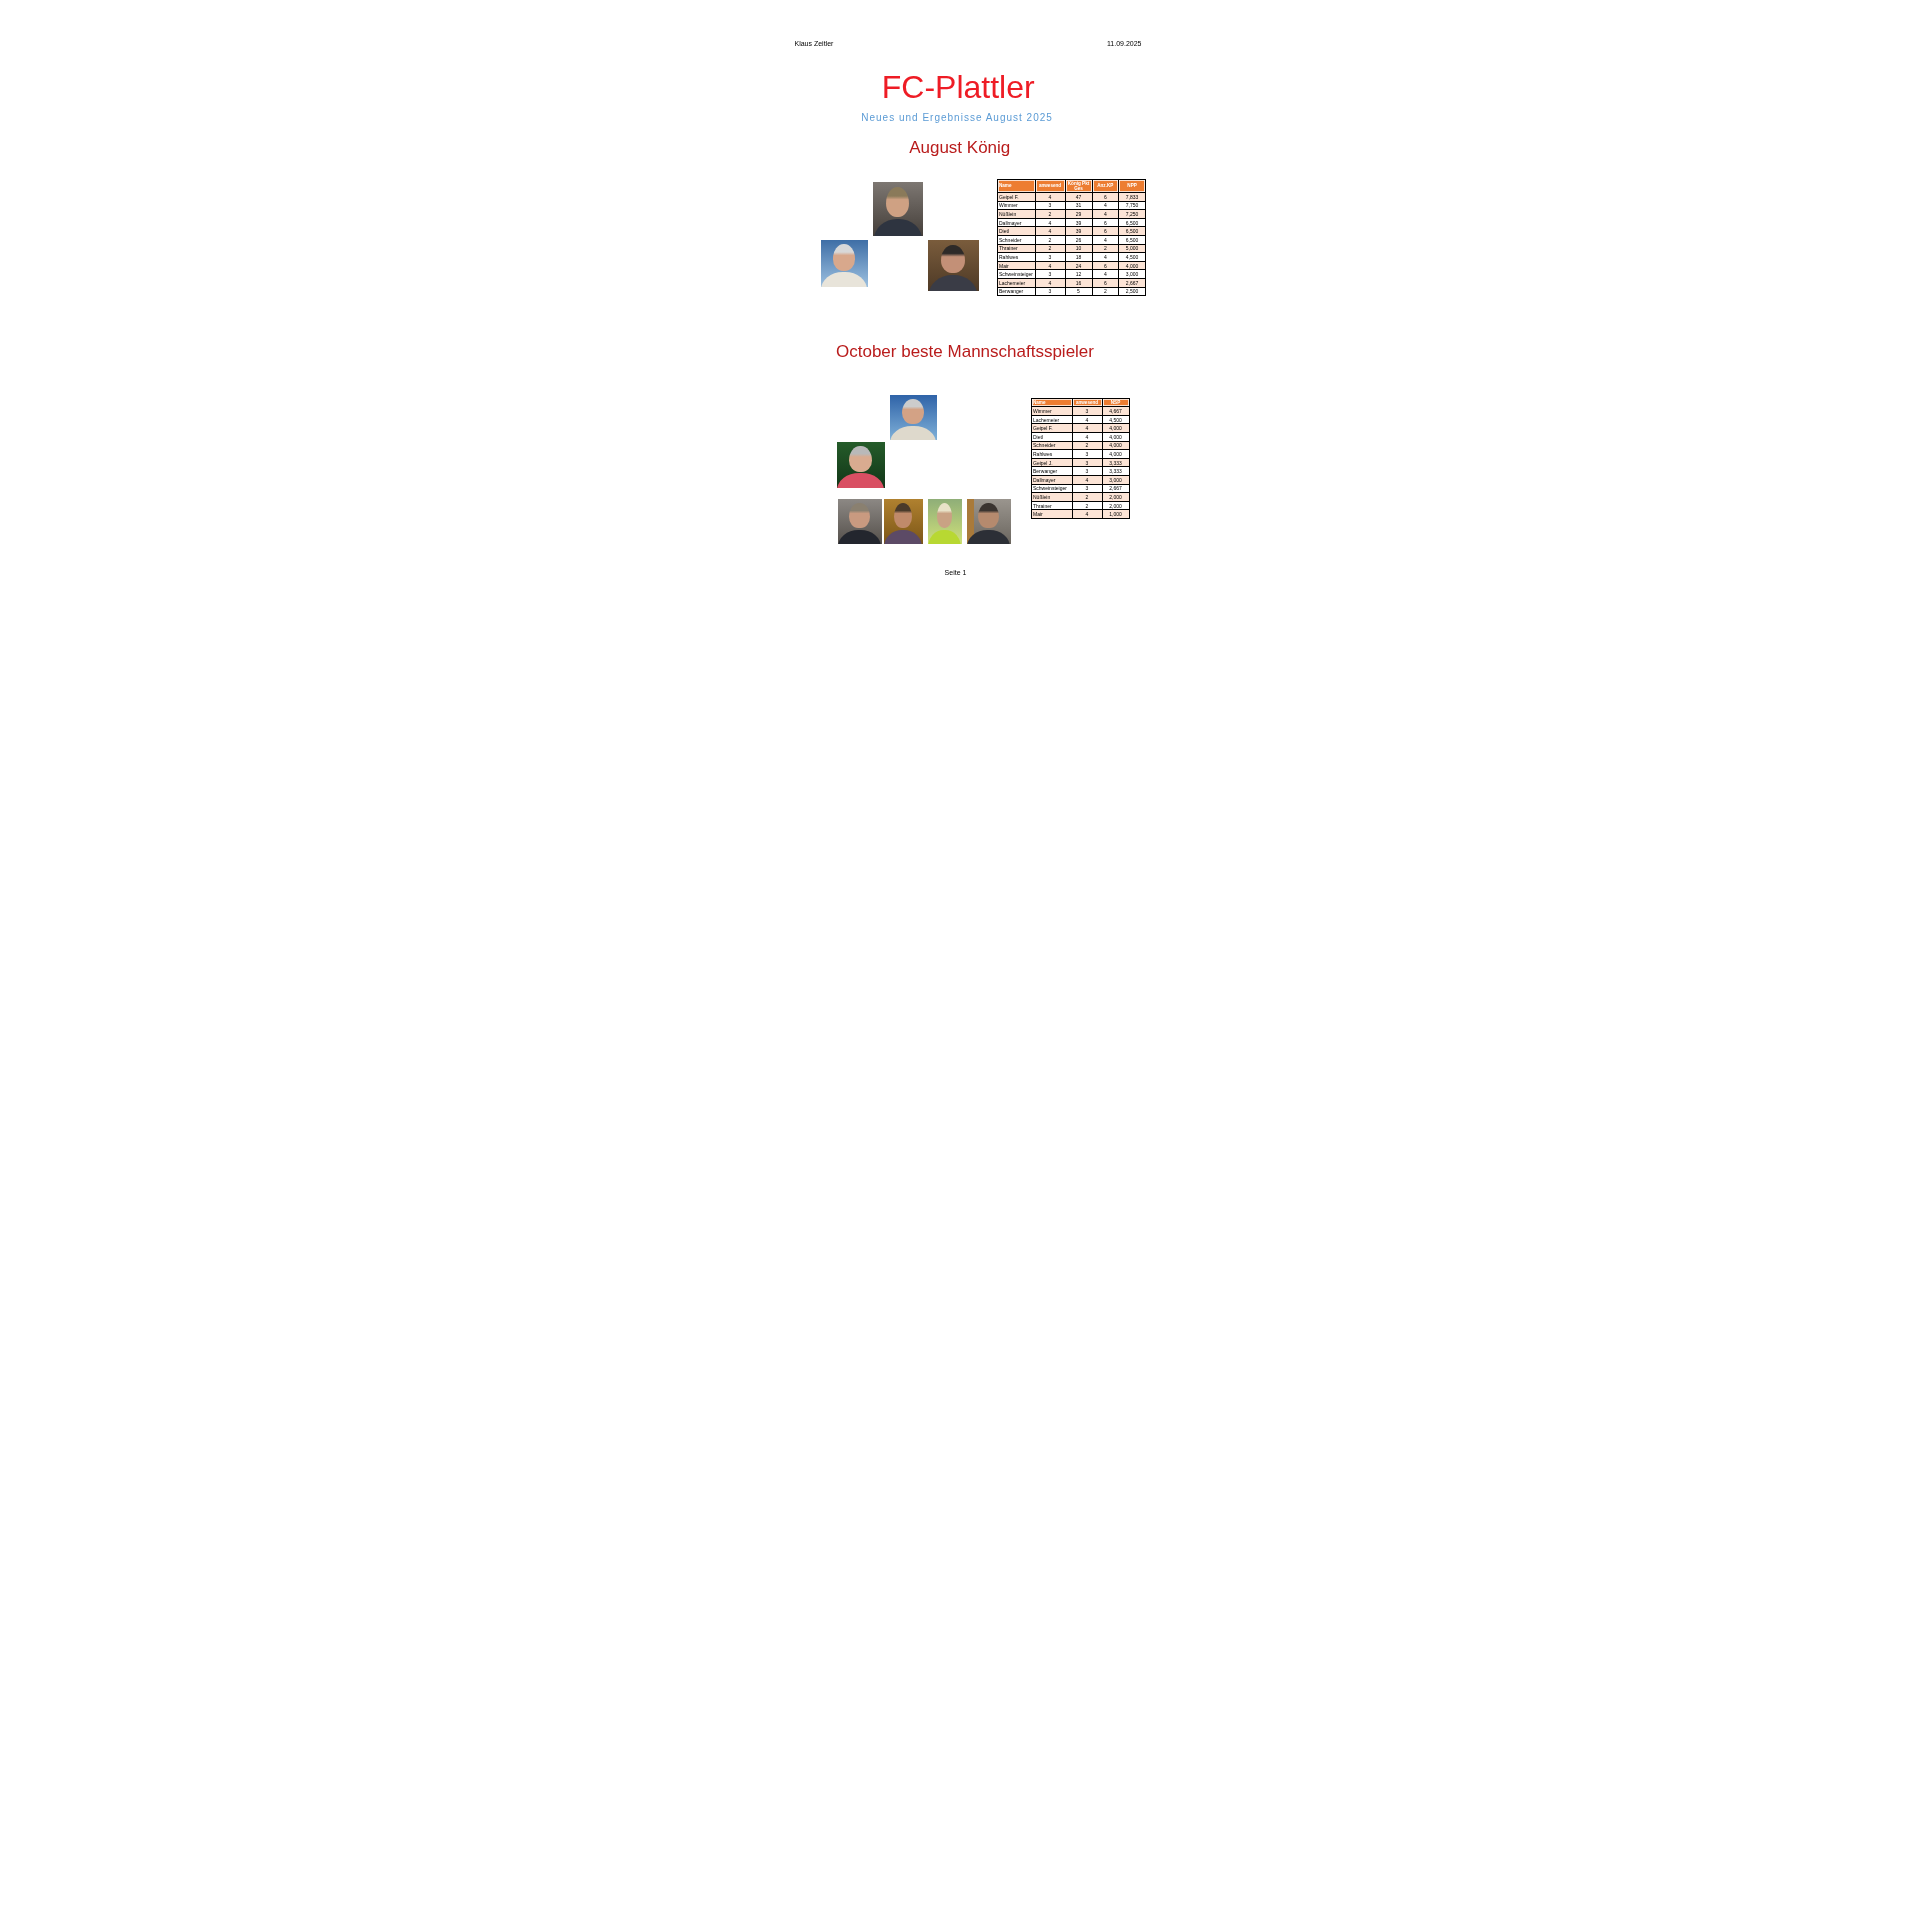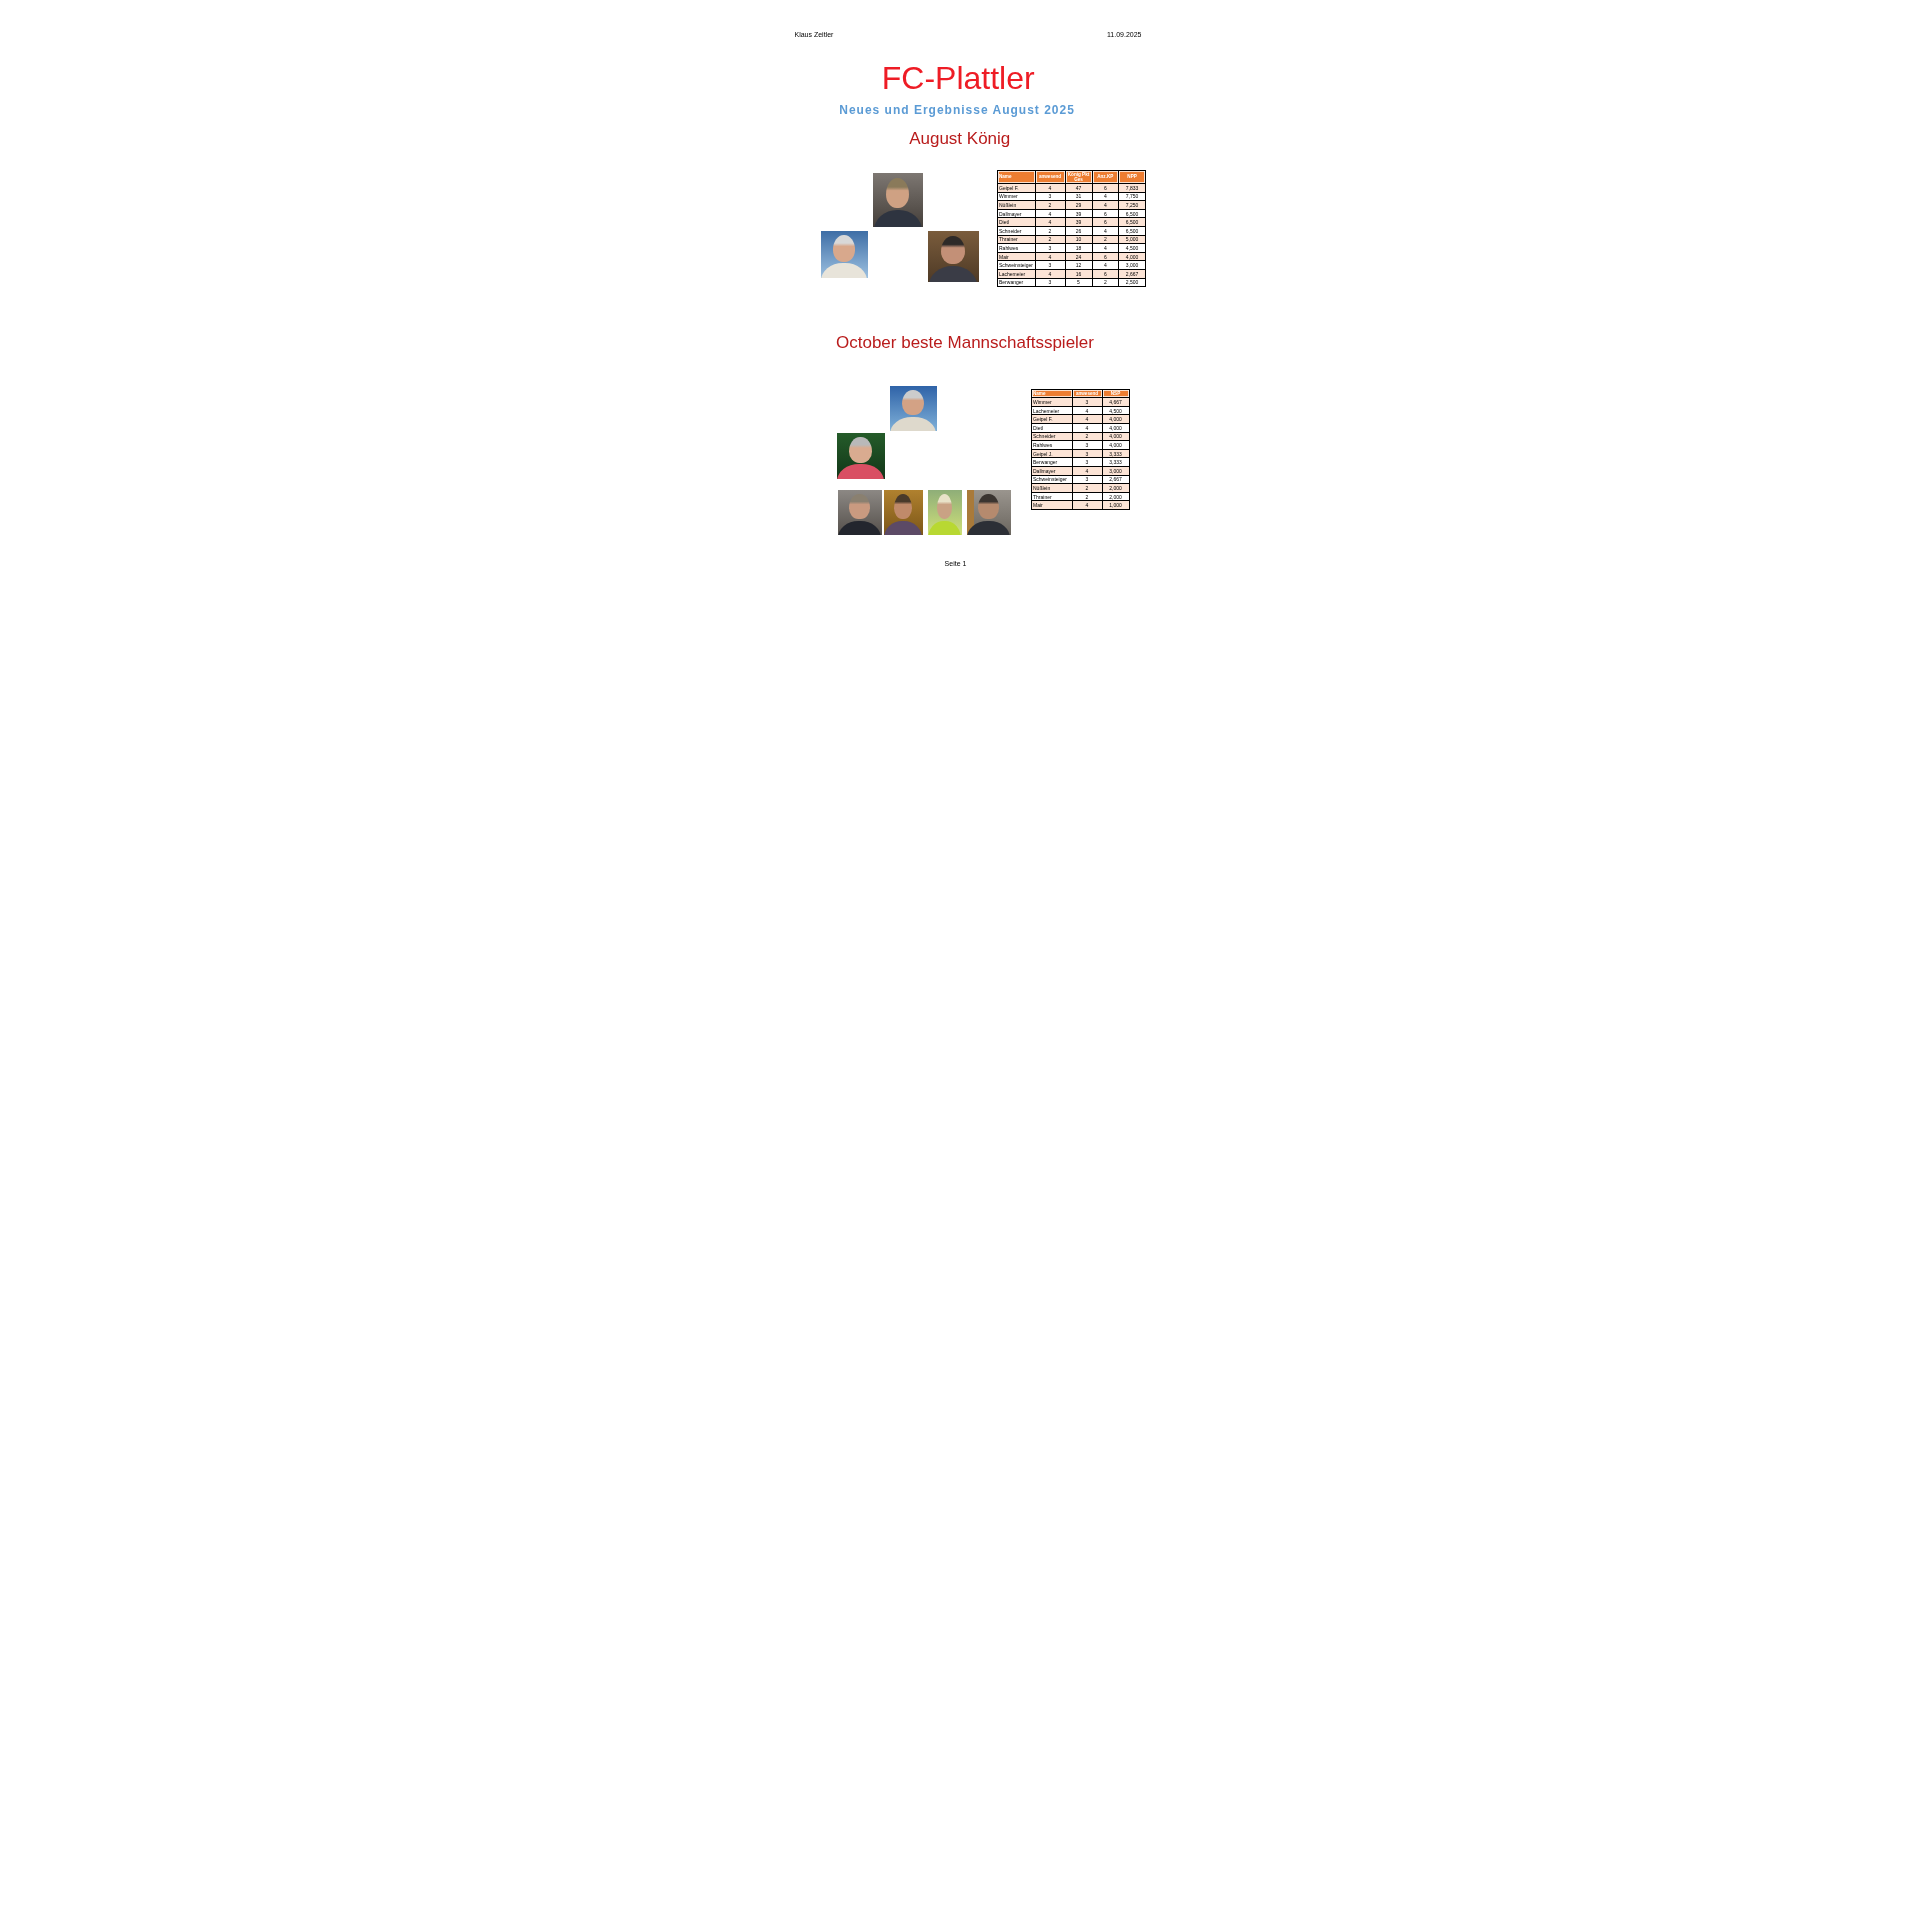--- a/index.html
+++ b/index.html
@@ -1,25 +1,25 @@
 <!DOCTYPE html>
 <html style="font-size:6.2px"><head>
 <meta charset="utf-8">
 <style>
   html,body{margin:0;padding:0;background:#ffffff;}
   .page{
-    position:relative;width:424px;height:599px;margin:7px auto;background:#fff;
+    position:relative;width:424px;height:599px;margin:16px auto;background:#fff;
     font-family:"Liberation Sans",sans-serif;color:#000;overflow:hidden;
   }
   .hdr-author{position:absolute;left:51px;top:24px;font-size:7px;}
   .hdr-date{position:absolute;right:26px;top:24px;font-size:7px;}
   .title{position:absolute;left:5.4px;right:0;top:55px;text-align:center;
          font-size:32px;line-height:1;color:#EE1C25;font-weight:400;}
   .subtitle{position:absolute;left:3.1px;right:0;top:97px;text-align:center;
-         font-size:12px;line-height:1;color:#5B9BD5;letter-spacing:1px;font-weight:bold;}
+         font-size:10px;line-height:1;color:#5B9BD5;letter-spacing:1px;}
   .h-gold{position:absolute;right:0;text-align:center;color:#b91c1c;
          font-size:17px;line-height:1;font-weight:400;}
   #heading1{left:8.5px;top:123px;}
   #heading2{left:19px;top:327px;}
   .footer{position:absolute;left:0;right:0;top:553px;text-align:center;font-size:7px;}
 
   
   table{border-collapse:collapse;table-layout:fixed;font-size:5px;position:absolute;border:0.8px solid #000;}
   #table1{left:253px;top:163px;width:148px;}
   #table2{left:287px;top:382px;width:98px;}

